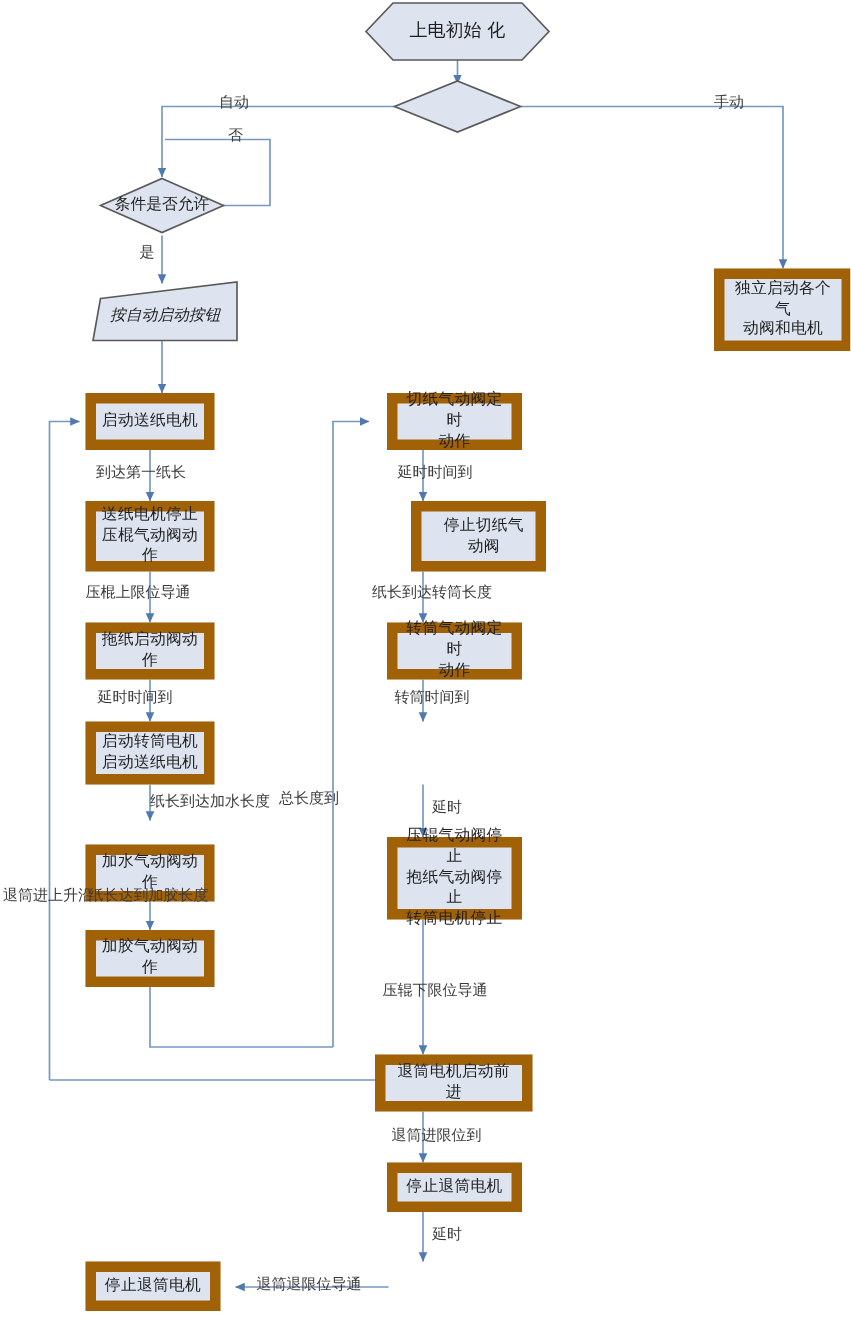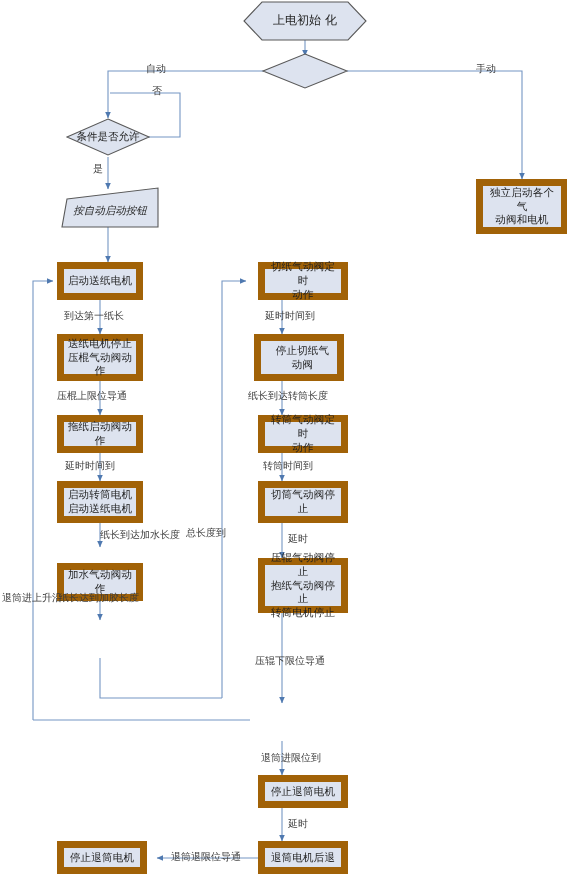--- a/index.html
+++ b/index.html
@@ -201,53 +201,54 @@
 
   <div class="node" style="left:57px; top:481px; width:86px; height:42px;">
     <span class="txt">启动转筒电机
 启动送纸电机</span>
   </div>
 
   <div class="node" style="left:57px; top:563px; width:86px; height:38px;">
     <span class="txt">加水气动阀动作</span>
   </div>
 
+  <div class="node" style="left:57px; top:620px; width:86px; height:38px;">
+    <span class="txt">加胶气动阀动作</span>
+  </div>
 
   <div class="node" style="left:258px; top:262px; width:90px; height:38px;">
     <span class="txt">切纸气动阀定时
 动作</span>
   </div>
 
-  <div class="node" style="left:254px; top:334px; width:90px; height:47px;padding-left:10px;">
+  <div class="node" style="left:274px; top:334px; width:90px; height:47px;padding-left:10px;">
     <span class="txt">停止切纸气动阀</span>
   </div>
 
   <div class="node" style="left:258px; top:415px; width:90px; height:38px;">
     <span class="txt">转筒气动阀定时
 动作</span>
   </div>
 
-  <div class="node" style="left:258px; top:481px; width:90px; height:42px;">
-    <span class="txt">切筒气动阀停止</span>
-  </div>
 
   <div class="node" style="left:258px; top:558px; width:90px; height:55px;">
     <span class="txt">压辊气动阀停止
 抱纸气动阀停止
 转筒电机停止</span>
   </div>
 
+  <div class="node" style="left:250px; top:703px; width:105px; height:38px;">
+    <span class="txt">退筒电机启动前
+进</span>
+  </div>
 
   <div class="node" style="left:258px; top:775px; width:90px; height:33px;">
     <span class="txt">停止退筒电机</span>
   </div>
 
-  <div class="node" style="left:258px; top:841px; width:90px; height:33px;">
-    <span class="txt">退筒电机后退</span>
-  </div>
 
   <div class="node" style="left:57px; top:841px; width:90px; height:33px;">
     <span class="txt">停止退筒电机</span>
   </div>
 
   <div class="edgelabel" style="left:146px; top:63px;">自动</div>
 
   <div class="edgelabel" style="left:476px; top:63px;">手动</div>
 
   <div class="edgelabel" style="left:152px; top:85px;">否</div>

